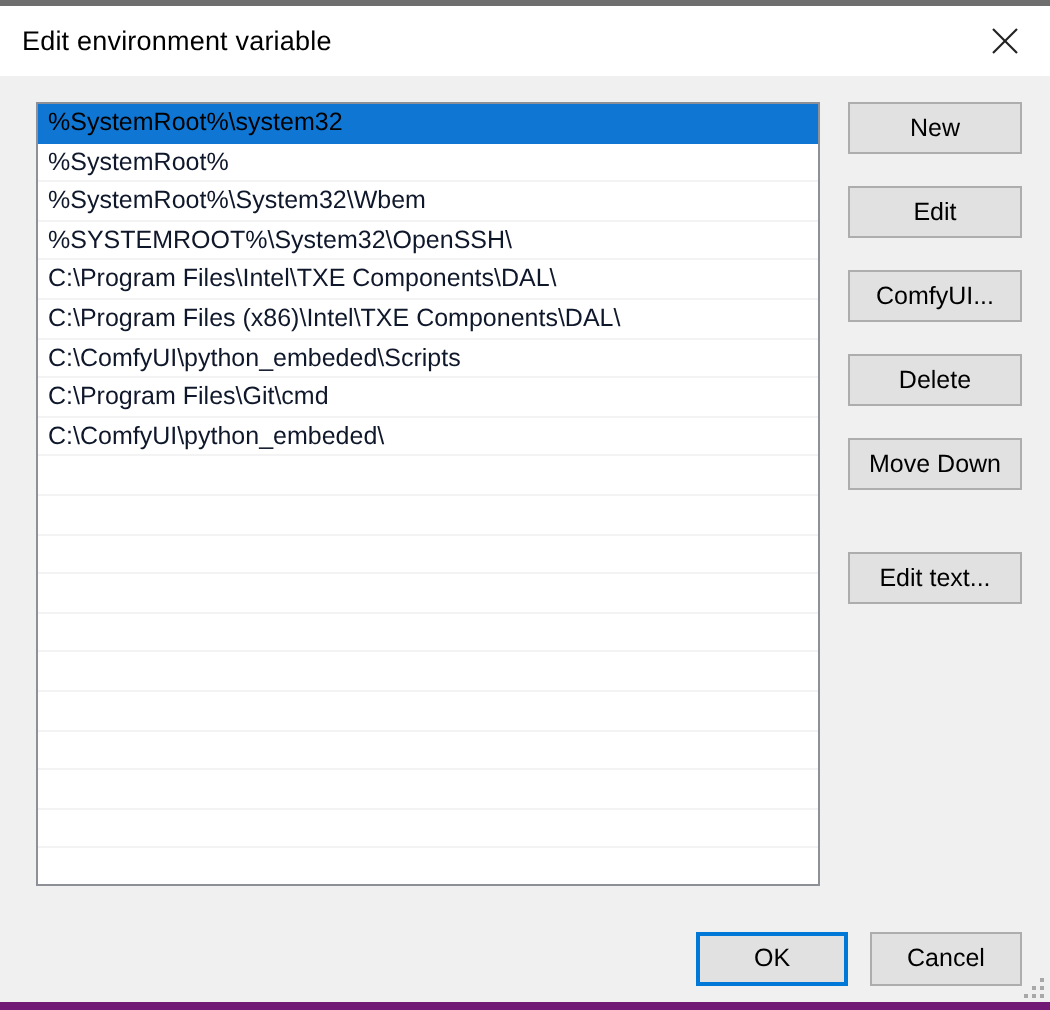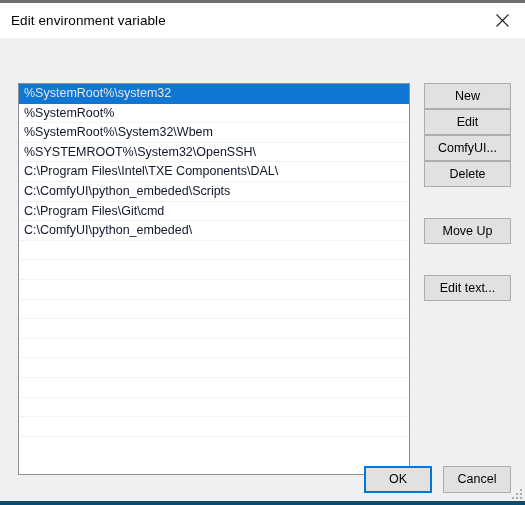--- a/index.html
+++ b/index.html
@@ -13,25 +13,24 @@
     font-family: "Liberation Sans", sans-serif;
     background: #ffffff;
   }
 
   .dialog {
     position: relative;
     width: 525px;
     height: 505px;
     box-sizing: border-box;
     border-top: 3px solid #6e6e6e;
-    border-bottom: 4px solid #0c4a6e;
+    border-bottom: 4px solid #701a75;
     background: #f0f0f0;
     display: flex;
     flex-direction: column;
-    gap: 32px;
   }
 
   
   .titlebar {
     height: 35px;
     min-height: 35px;
     background: #ffffff;
     display: flex;
     align-items: center;
     justify-content: space-between;
@@ -82,21 +81,21 @@
     border-bottom: 1px solid #f3f3f3;
     font-size: 12.5px;
     color: #0f172a;
     padding-left: 5px;
     white-space: nowrap;
     overflow: hidden;
     cursor: default;
   }
   .list-row.selected {
     background: #0f76d3;
-    color: #e5e5e5;
+    color: #000000;
     border-bottom-color: #0f76d3;
   }
   .list-row.empty {
     color: transparent;
   }
 
   
   .side-buttons {
     position: absolute;
     left: 424px;
@@ -111,33 +110,33 @@
     border: 1px solid #adadad;
     background: #e1e1e1;
     color: #000000;
     font-family: Liberation Sans, sans-serif;
     font-size: 12.5px;
     text-align: center;
     line-height: 24px;
     padding: 0;
     cursor: default;
   }
-  .btn + .btn { margin-top: 0; }
+  .btn + .btn { margin-top: 16px; }
   .btn.group-gap { margin-top: 31px; }
 
   
   .bottom-buttons {
     position: absolute;
     right: 14px;
     bottom: 8px;
     display: flex;
     gap: 11px;
   }
   .btn-bottom {
-    width: 68px;
+    width: 76px;
     height: 27px;
     box-sizing: border-box;
     border: 1px solid #adadad;
     background: #e1e1e1;
     color: #000000;
     font-family: "Liberation Sans", sans-serif;
     font-size: 12.5px;
     text-align: center;
     line-height: 25px;
     padding: 0;
@@ -189,20 +188,21 @@
 
   <div class="body">
 
     <div class="listbox">
       <div class="list-inner" id="list-inner">
           <div class="list-row selected">%SystemRoot%\system32</div>
           <div class="list-row">%SystemRoot%</div>
           <div class="list-row">%SystemRoot%\System32\Wbem</div>
           <div class="list-row">%SYSTEMROOT%\System32\OpenSSH\</div>
           <div class="list-row">C:\Program Files\Intel\TXE Components\DAL\</div>
+          <div class="list-row">C:\Program Files (x86)\Intel\TXE Components\DAL\</div>
           <div class="list-row">C:\ComfyUI\python_embeded\Scripts</div>
           <div class="list-row">C:\Program Files\Git\cmd</div>
           <div class="list-row">C:\ComfyUI\python_embeded\</div>
           <div class="list-row empty">&nbsp;</div>
           <div class="list-row empty">&nbsp;</div>
           <div class="list-row empty">&nbsp;</div>
           <div class="list-row empty">&nbsp;</div>
           <div class="list-row empty">&nbsp;</div>
           <div class="list-row empty">&nbsp;</div>
           <div class="list-row empty">&nbsp;</div>
@@ -210,21 +210,21 @@
           <div class="list-row empty">&nbsp;</div>
           <div class="list-row empty">&nbsp;</div>
         </div>
     </div>
 
     <div class="side-buttons" id="side-buttons">
         <button class="btn">New</button>
         <button class="btn">Edit</button>
         <button class="btn">ComfyUI...</button>
         <button class="btn">Delete</button>
-        <button class="btn group-gap">Move Up</button>
+        <button class="btn">Move Down</button>
         <button class="btn group-gap">Edit text...</button>
       </div>
 
     <div class="bottom-buttons">
       <button class="btn-bottom default">OK</button>
       <button class="btn-bottom">Cancel</button>
     </div>
 
     <div class="resize-grip">
       <i class="g1"></i>

